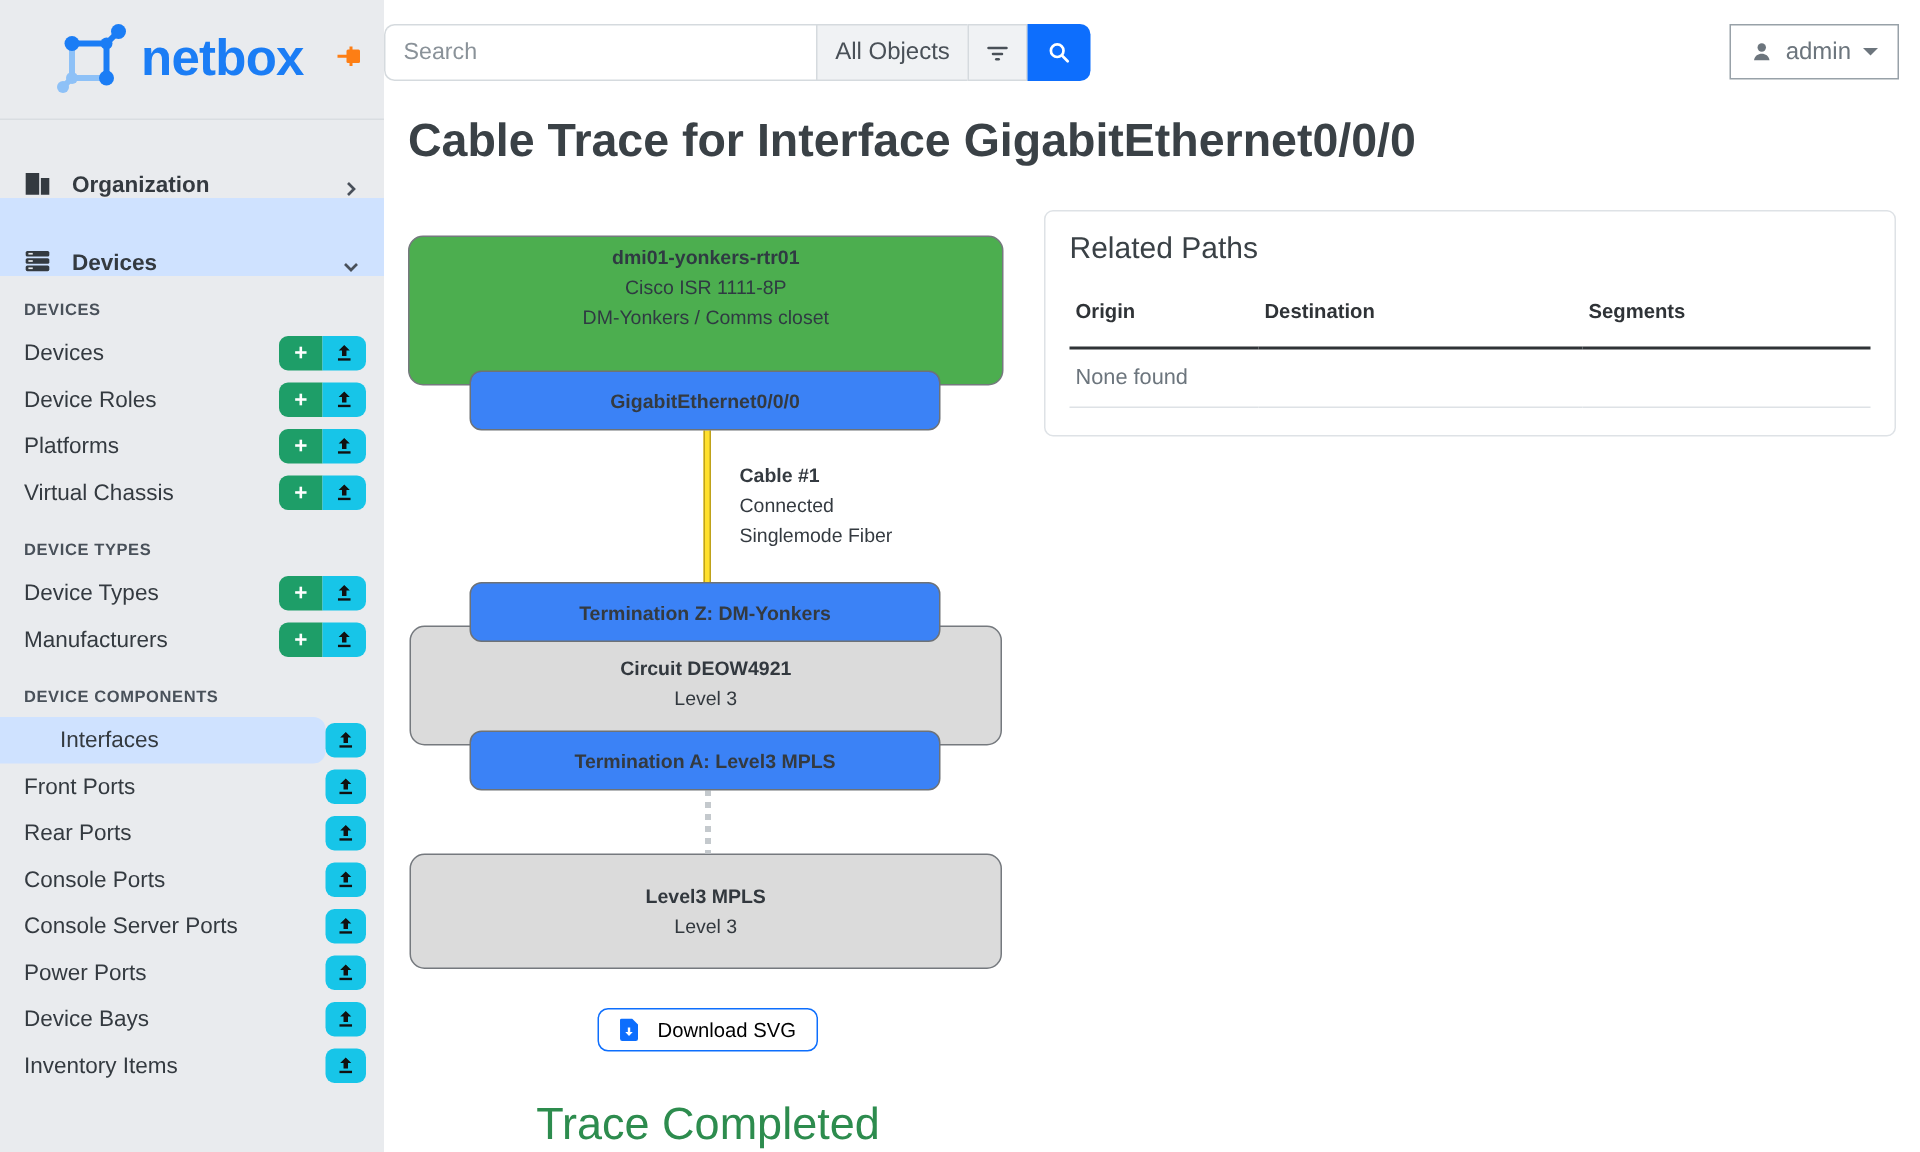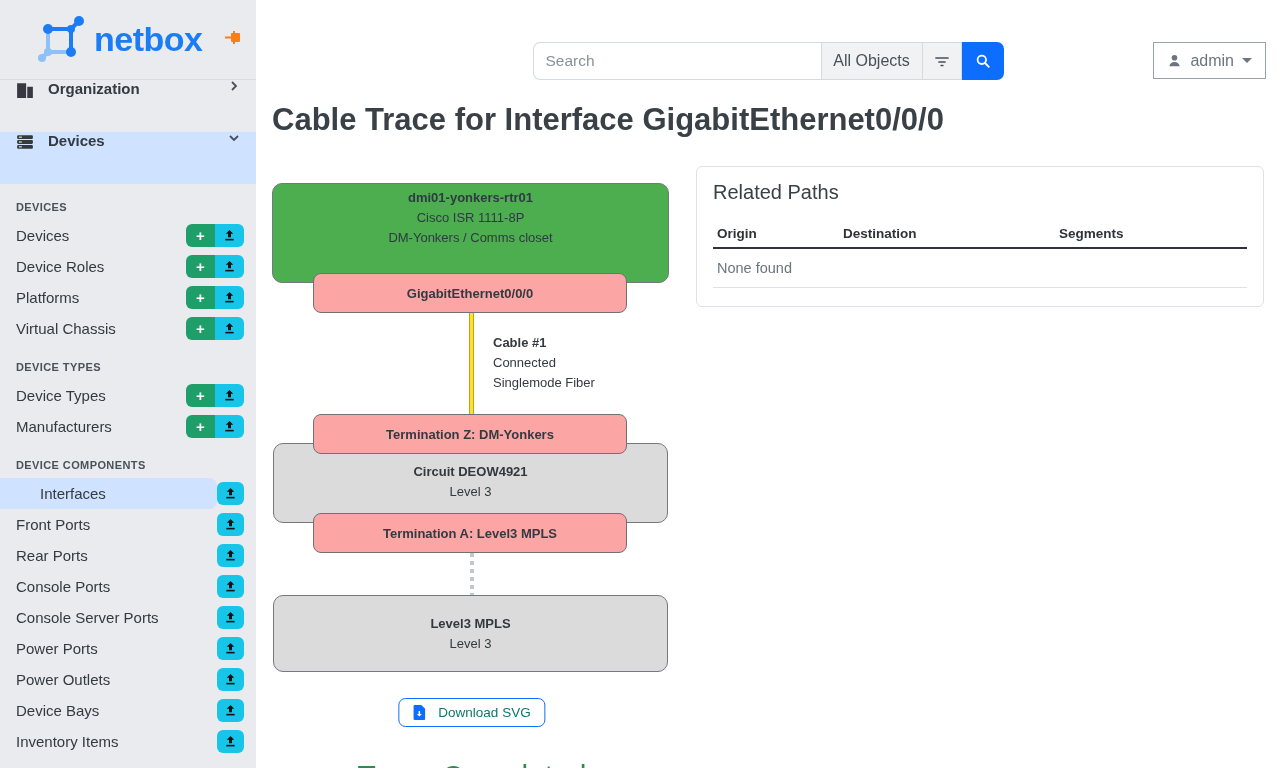--- a/index.html
+++ b/index.html
@@ -6,77 +6,77 @@
   html,body { width:1280px; height:768px; overflow:hidden; }
   body { display:flex; font-family:"Liberation Sans", sans-serif; background:#fff; color:#343a40; }
 
   
   .sidebar { width:256px; min-width:256px; height:768px; background:#e9ebee; }
   .logo-row { height:79px; display:flex; align-items:center; padding-left:38px; }
   .brand-mark { width:48px; height:48px; }
   .brand-word { font-size:34px; font-weight:bold; color:#1b7df5; margin-left:8px; letter-spacing:-0.5px; }
   .pin { margin-left:22px; margin-top:-4px; }
   .nav-group { border-top:1px solid #d9dde1; }
-  .nav-row { height:52px; display:flex; align-items:flex-start; padding:0 16px; cursor:pointer; }
+  .nav-row { height:52px; display:flex; align-items:flex-end; padding:0 16px; cursor:pointer; }
   .nav-row.active { background:#cfe2ff; }
   .nav-ico { width:20px; height:20px; display:flex; align-items:center; }
   .nav-label { font-weight:bold; font-size:15px; color:#343a40; margin-left:12px; }
   .nav-chev { margin-left:auto; color:#49505a; display:flex; }
   .section-title { margin:17px 16px 7px; font-size:11px; font-weight:bold; color:#49515a; letter-spacing:.4px; }
   .item-row { height:31px; display:flex; align-items:center; padding-right:12px; }
   .item-main { flex:1; height:100%; display:flex; align-items:center; padding-left:16px; cursor:pointer; }
   .item-row.active .item-main { background:#cfe2ff; border-radius:0 8px 8px 0;padding-left:40px; }
   .item-label { font-size:15px; color:#343a40; white-space:nowrap; }
   .btn-group { display:flex; margin-left:10px; }
   .mini-btn { width:29px; height:23px; display:flex; align-items:center; justify-content:center; cursor:pointer; border:none; }
   .btn-add { background:#1e9e68; border-radius:6px 0 0 6px; color:#fff; font-size:15px; font-weight:bold; line-height:1; }
   .btn-import { background:#17c5e8; border-radius:0 6px 6px 0; }
   .btn-import.solo { border-radius:6px; width:27px; }
 
   
   .main { flex:1; height:768px; background:#fff; position:relative; }
-  .topbar { height:70px; display:flex; align-items:center; justify-content:center; position:relative;margin-top:26px; }
+  .topbar { height:70px; display:flex; align-items:center; justify-content:flex-start; position:relative; }
   .search-group { display:flex; height:38px; }
   .search-input { width:288px; padding:0 12px; border:1px solid #d5dade; border-right:none; border-radius:7px 0 0 7px; font-size:15.5px; color:#495057; font-family:"Liberation Sans",sans-serif; outline:none; }
   .search-input::placeholder { color:#8a9299; }
   .scope-btn { width:101px; background:#f0f2f4; border:1px solid #d5dade; border-right:none; display:flex; align-items:center; justify-content:center; font-size:16px; color:#495057; cursor:pointer; }
   .filter-btn { width:40px; background:#f0f2f4; border:1px solid #d5dade; display:flex; align-items:center; justify-content:center; cursor:pointer; }
   .search-btn { width:42px; background:#0d6efd; border:none; border-radius:0 7px 7px 0; display:flex; align-items:center; justify-content:center; cursor:pointer; }
   .account-btn { position:absolute; right:14px; top:16px; height:37px; display:flex; align-items:center; gap:8px; padding:0 13px; border:1px solid #98a1a8; border-radius:0; color:#6c757d; font-size:16px; background:#fff; cursor:pointer; }
   .caret-down { width:0; height:0; border-left:5px solid transparent; border-right:5px solid transparent; border-top:5px solid #6c757d; }
 
   .page-title { font-size:31px; font-weight:700; color:#3a4146; margin:6px 0 0 16px; line-height:36px; }
 
   .content { display:flex; align-items:flex-start; margin-top:28px; padding:0 16px; }
   .trace-wrap { width:400px; min-width:400px; }
   .trace-canvas { position:relative; margin-top:17px; height:611px; font-size:13px; }
 
   .node { position:absolute; border:1px solid #75797e; text-align:center; }
   .n-device { left:0; top:0; width:397px; height:100px; background:#4cae4f; border-radius:10px; padding-top:4px; z-index:1; }
   .n-device div { line-height:20px; color:#2f3a42; }
   .n-device .nm { font-weight:bold; }
-  .port { background:#fca5a5; border:1px solid #6e7276; border-radius:8px; font-weight:bold; display:flex; align-items:center; justify-content:center; z-index:3; }
+  .port { background:#3b82f6; border:1px solid #6e7276; border-radius:8px; font-weight:bold; display:flex; align-items:center; justify-content:center; z-index:3; }
   .n-iface { left:41px; top:90px; width:314px; height:40px; }
   .cable-line { position:absolute; left:197px; top:130px; width:5px; height:101px; background:#ffe02e; border-left:1px solid #bfa21a; border-right:1px solid #bfa21a; z-index:2; }
   .cable-label { position:absolute; left:221px; top:150px; text-align:left; line-height:20px; z-index:2; cursor:pointer; }
   .cable-label .nm { font-weight:bold; }
   .n-termz { left:41px; top:231px; width:314px; height:40px; }
   .n-circuit { left:1px; top:260px; width:395px; height:80px; background:#dbdbdb; border-radius:10px; padding-top:18px; z-index:2; }
   .n-circuit div, .n-far div { line-height:20px; color:#32383e; }
   .n-circuit .nm, .n-far .nm { font-weight:bold; }
   .n-terma { left:41px; top:330px; width:314px; height:40px; }
   .dash-line { position:absolute; left:198px; top:370px; width:4px; height:42px; background:repeating-linear-gradient(#c4c9cd 0 4px, transparent 4px 8px); z-index:1; }
   .n-far { left:1px; top:412px; width:395px; height:77px; background:#dbdbdb; border-radius:10px; padding-top:18px; }
-  .download-btn { position:absolute; top:515px; left:50%; transform:translateX(-50%); height:29px; display:flex; align-items:center; gap:13px; padding:12px 14px; background:#fff; border:1px solid #0d6efd; border-radius:7px; color:#0f766e; font-size:13.5px; cursor:pointer; white-space:nowrap; }
+  .download-btn { position:absolute; top:515px; left:50%; transform:translateX(-50%); height:29px; display:flex; align-items:center; gap:13px; padding:12px 14px; background:#fff; border:1px solid #0d6efd; border-radius:7px; color:#000000; font-size:13.5px; cursor:pointer; white-space:nowrap; }
   .trace-status { position:absolute; top:576px; width:100%; text-align:center; font-size:30px; color:#2d8c4e; }
 
   .card { margin-left:24px; flex:1; border:1px solid #dee2e6; border-radius:6px; background:#fff; padding:14px 16px 18px; }
   .card-title { font-size:20px; font-weight:400; color:#3a4146; }
   .rp-table { width:100%; border-collapse:collapse; margin-top:14px; }
-  .rp-table th { text-align:left; font-size:13.5px; color:#2f3337; padding:8px 4px 6px; border-bottom:2px solid #2f3337; }
+  .rp-table th { text-align:left; font-size:13.5px; color:#2f3337; padding:8px 4px 16px; border-bottom:2px solid #2f3337; }
   .rp-table th:nth-child(1){ width:126px; } .rp-table th:nth-child(2){ width:216px; }
   .rp-table td { font-size:14.5px; color:#6c757d; padding:11px 4px; border-bottom:1px solid #dee2e6; }
 </style>
 </head>
 <body>
 
 <aside class="sidebar">
   <div class="logo-row">
     <svg class="brand-mark" viewBox="0 0 48 48">
       <line x1="10" y1="13" x2="10" y2="36" stroke="#8ec1f7" stroke-width="4"></line>
@@ -291,31 +291,20 @@
       </div>
     <button class="mini-btn btn-import solo">
         <svg width="13" height="13" viewBox="0 0 14 14">
           <path fill="#111" d="M7 1l4 4H8.6v4H5.4V5H3z"></path>
           <rect x="2.5" y="10.6" width="9" height="1.7" fill="#111"></rect>
         </svg>
       </button>
   </div>
   <div class="item-row">
     <div class="item-main">
-        <span class="item-label">Power Outlets</span>
-      </div>
-    <button class="mini-btn btn-import solo">
-        <svg width="13" height="13" viewBox="0 0 14 14">
-          <path fill="#111" d="M7 1l4 4H8.6v4H5.4V5H3z"></path>
-          <rect x="2.5" y="10.6" width="9" height="1.7" fill="#111"></rect>
-        </svg>
-      </button>
-  </div>
-  <div class="item-row">
-    <div class="item-main">
         <span class="item-label">Device Bays</span>
       </div>
     <button class="mini-btn btn-import solo">
         <svg width="13" height="13" viewBox="0 0 14 14">
           <path fill="#111" d="M7 1l4 4H8.6v4H5.4V5H3z"></path>
           <rect x="2.5" y="10.6" width="9" height="1.7" fill="#111"></rect>
         </svg>
       </button>
   </div>
   <div class="item-row">

